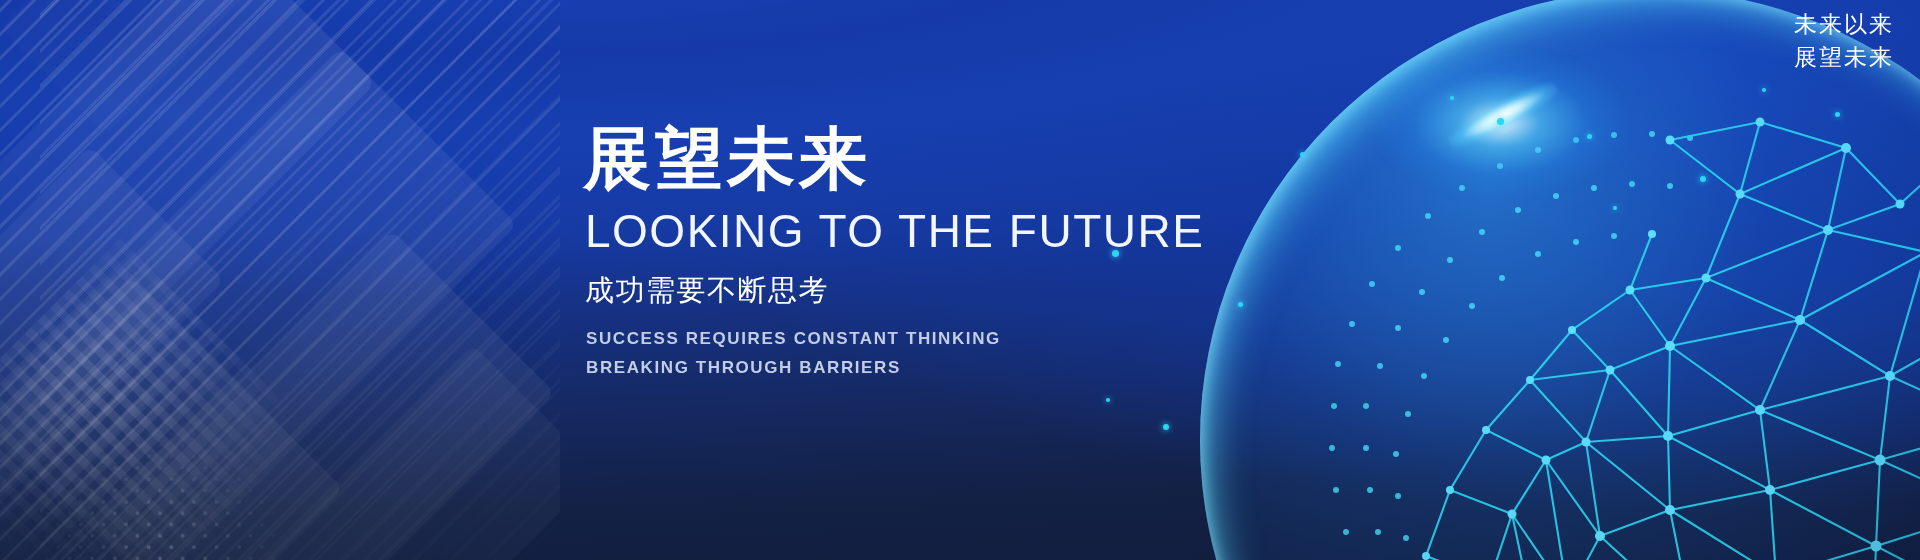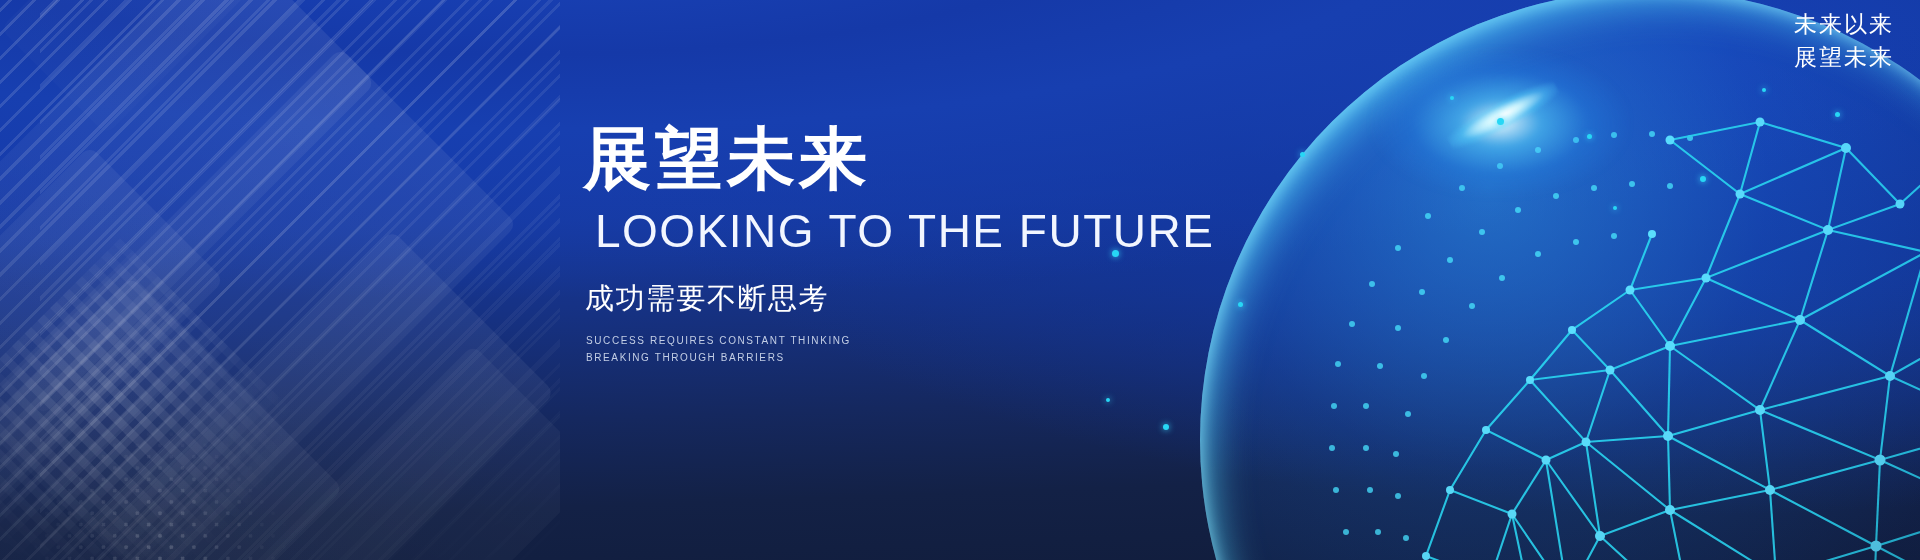--- a/index.html
+++ b/index.html
@@ -151,34 +151,34 @@
     line-height: 1.06;
     margin: 0;
     white-space: nowrap;
   }
   .title-en {
     font-size: 46px;
     font-weight: 400;
     color: #f2f6ff;
     letter-spacing: 1.5px;
     line-height: 1.18;
-    margin: 10px 0 0 12px;
+    margin: 10px 0 0 2px;
     white-space: nowrap;
   }
   .sub-cn {
     font-size: 29px;
     font-weight: 500;
     color: #ffffff;
     letter-spacing: 1.5px;
     line-height: 1.42;
-    margin: 20px 0 0 2px;
+    margin: 12px 0 0 2px;
   }
   .sub-en {
-    font-size: 10px;
-    font-weight: 400;
+    font-size: 17px;
+    font-weight: 700;
     color: #c3cee5;
     letter-spacing: 1.6px;
     line-height: 1.75;
     margin: 12px 0 0 3px;
   }
 
   
   .corner-slogan {
     position: absolute;
     right: 26px;

